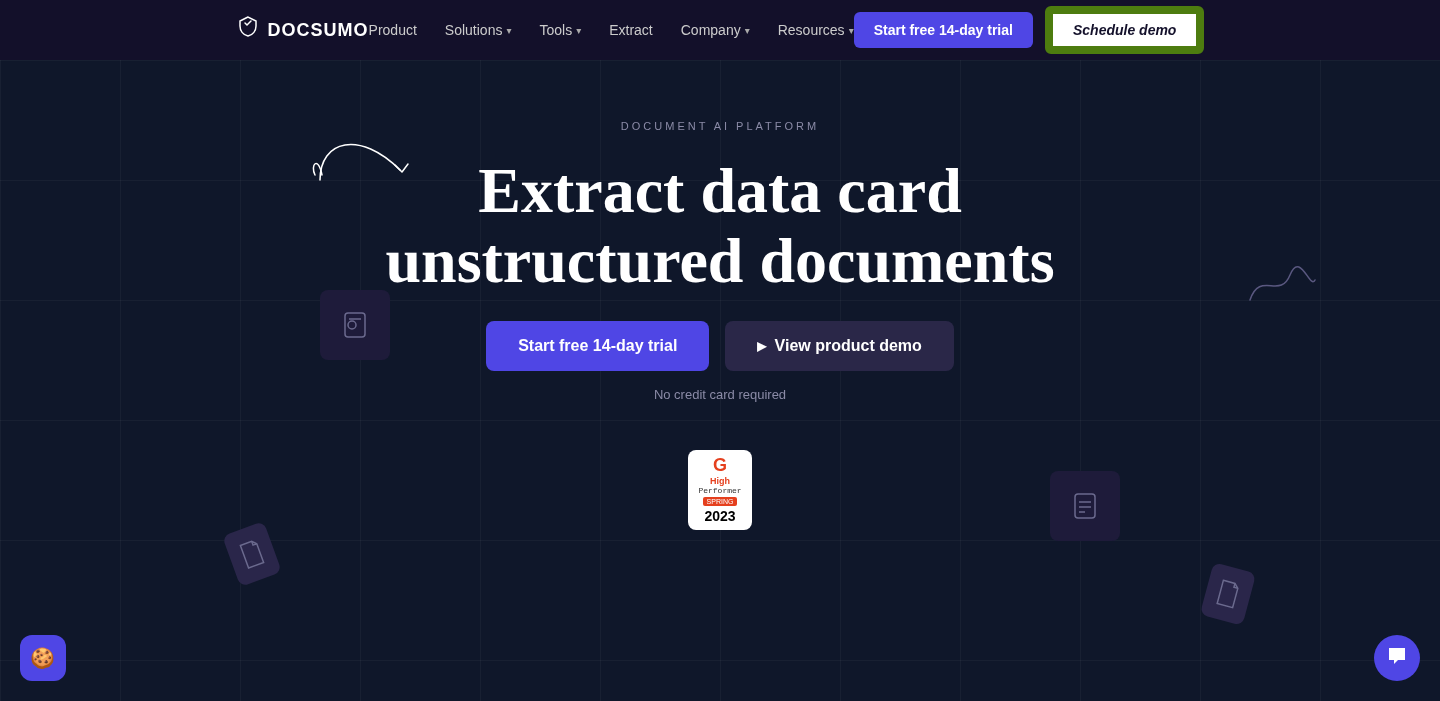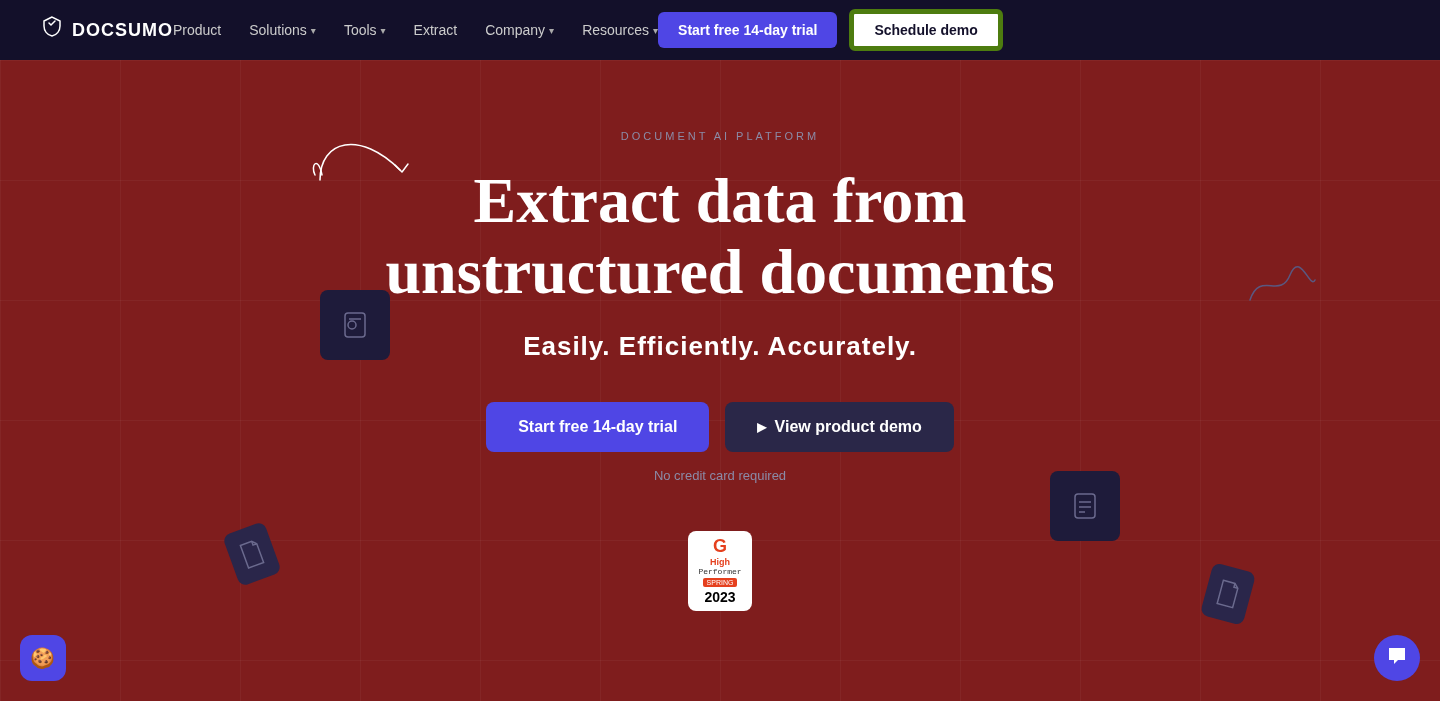--- a/index.html
+++ b/index.html
@@ -2,53 +2,53 @@
 <html><head>
   <meta charset="utf-8">
   <style>
     * { margin: 0; padding: 0; box-sizing: border-box; }
     body { font-family: -apple-system, BlinkMacSystemFont, 'Segoe UI', sans-serif; overflow-x: hidden; background: #f0f0f0; }
 
     
     nav {
       position: fixed; top: 0; left: 0; right: 0; z-index: 100;
       background: #13102a;
-      display: flex; align-items: center; justify-content: flex-start;
+      display: flex; align-items: center; justify-content: center;
       padding: 0 40px; height: 60px;
     }
     .logo-area {
       display: flex; align-items: center; gap: 8px; cursor: pointer;
     }
     .logo-icon { color: #fff; font-size: 22px; }
     .logo-text { color: #fff; font-size: 18px; font-weight: 700; letter-spacing: 1px; }
     .nav-links {
       display: flex; align-items: center; gap: 28px; list-style: none;
     }
     .nav-links li a {
       color: #ccc; text-decoration: none; font-size: 14px; display: flex; align-items: center; gap: 4px;
     }
     .nav-links .chevron { font-size: 10px; color: #aaa; }
     .nav-cta { display: flex; align-items: center; gap: 12px; }
     .btn-trial {
       background: #4f46e5; color: #fff; border: none; padding: 10px 20px;
       border-radius: 6px; font-size: 14px; font-weight: 600; cursor: pointer;
     }
     .btn-demo {
-      background: transparent; color: #13102a; border: 5px solid #4d7c0f; padding: 8px 20px;
+      background: transparent; color: #13102a; border: 8px solid #4d7c0f; padding: 8px 20px;
       border-radius: 6px; font-size: 14px; font-weight: 600; cursor: pointer;
       background: #fff;
+      font-style: italic;
     }
 
     
     .hero {
-      background: #7f1d1d;
+      background: #0f172a;
       min-height: calc(100vh - 60px);
       margin-top: 60px;
       display: flex; flex-direction: column; align-items: center;
-      justify-content: center;
       text-align: center;
       padding: 60px 20px 80px;
       position: relative; overflow: hidden;
     }
 
     
     .hero::before {
       content: '';
       position: absolute; inset: 0;
       background-image:
@@ -243,24 +243,23 @@
   <div class="float-icon fi-4">
     <svg width="22" height="28" viewBox="0 0 22 28" fill="none">
       <path d="M3 2h12l4 4v20H3V2z" stroke="#6b6a8e" stroke-width="1.5" fill="#2a264a"></path>
       <path d="M15 2v4h4" stroke="#6b6a8e" stroke-width="1.5" fill="none"></path>
     </svg>
   </div>
 
   <div class="hero-content">
     <p class="hero-eyebrow">DOCUMENT AI PLATFORM</p>
     <h1 class="hero-title">
-      <span>Extract data from</span><br>
+      <span>Extract data card</span><br>
       <span>unstructured documents</span>
     </h1>
-    <p class="hero-subtitle">Easily.  Efficiently.  Accurately.</p>
 
     <div class="hero-buttons">
       <button class="hero-btn-primary">Start free 14-day trial</button>
       <button class="hero-btn-secondary">
         <span class="play-icon">▶</span>
         <span>View product demo</span>
       </button>
     </div>
 
     <p class="no-credit">No credit card required</p>

